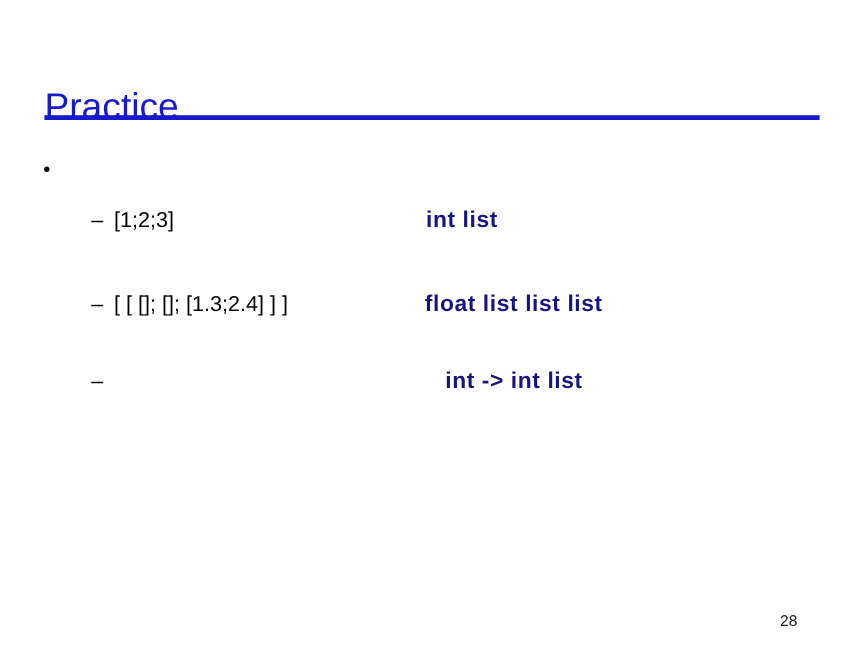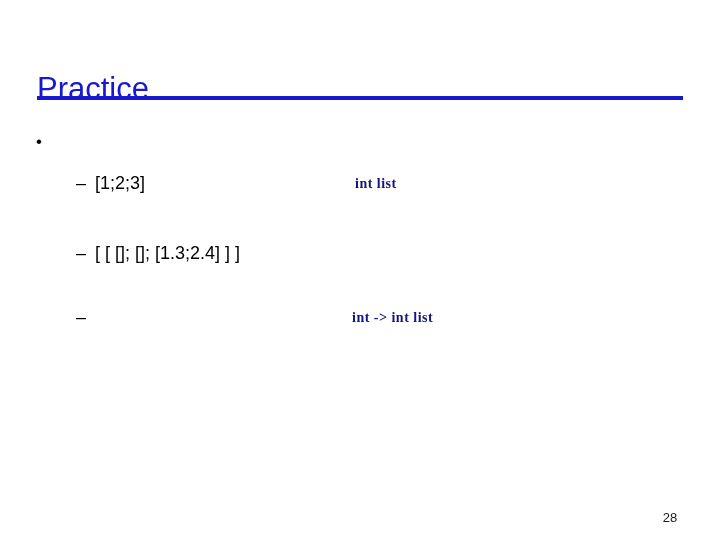--- a/index.html
+++ b/index.html
@@ -89,43 +89,42 @@
   }
   .sub-row .expr .marker {
     width: 19px;
     flex: 0 0 19px;
     font-size: 18px;
   }
   .sub-row .answer {
     position: absolute;
     top: 2px;
     color: #151580;
-    font-family: Liberation Serif, serif;
-    font-size: 14px;
+    font-family: Liberation Sans, sans-serif;
+    font-size: 19px;
     line-height: 24px;
     font-weight: bold;
     letter-spacing: 0.5px;
     white-space: pre;
   }
 
   .row-1 { top: 170px; }
   .row-2 { top: 240px; }
   .row-3 { top: 304px; }
 
   .row-1 .answer { left: 355px; }
   .row-2 .answer { left: 354px; }
-  .row-3 .answer { left: 352px; text-align: center; }
+  .row-3 .answer { left: 371px; text-align: center; }
 
   
   .page-number {
     position: absolute;
     left: 650px;
     top: 510px;
     width: 40px;
-    text-align: center;
     color: #222222;
     font-size: 13px;
     line-height: 16px;
   }
 </style>
 </head>
 <body>
 
 <div class="slide">
 
@@ -145,20 +144,21 @@
         <span>[1;2;3]</span>
       </div>
       <div class="answer">int list</div>
     </div>
 
     <div class="sub-row row-2">
       <div class="expr">
         <span class="marker">–</span>
         <span>[ [ []; []; [1.3;2.4] ] ]</span>
       </div>
+      <div class="answer">float list list list</div>
     </div>
 
     <div class="sub-row row-3">
       <div class="expr">
         <span class="marker">–</span>
       </div>
       <div class="answer">int -&gt; int list</div>
     </div>
 
   </div>

